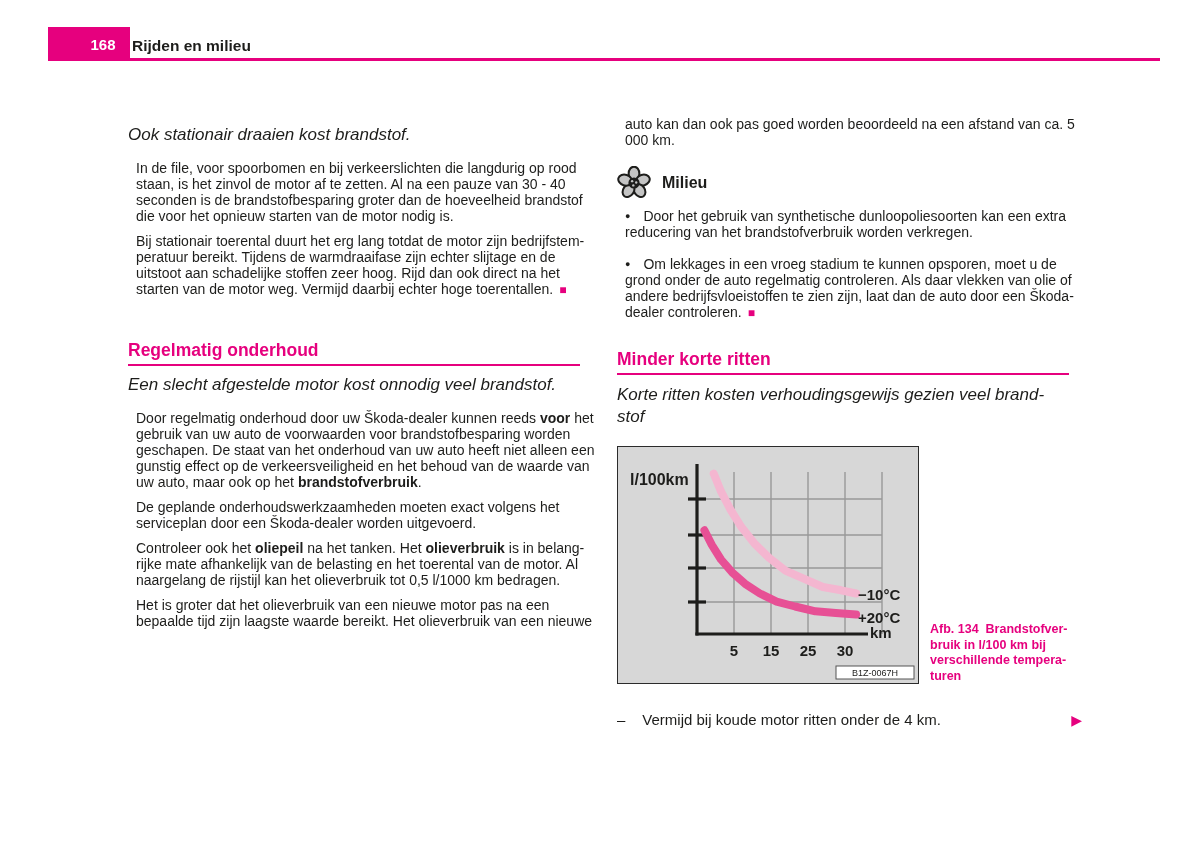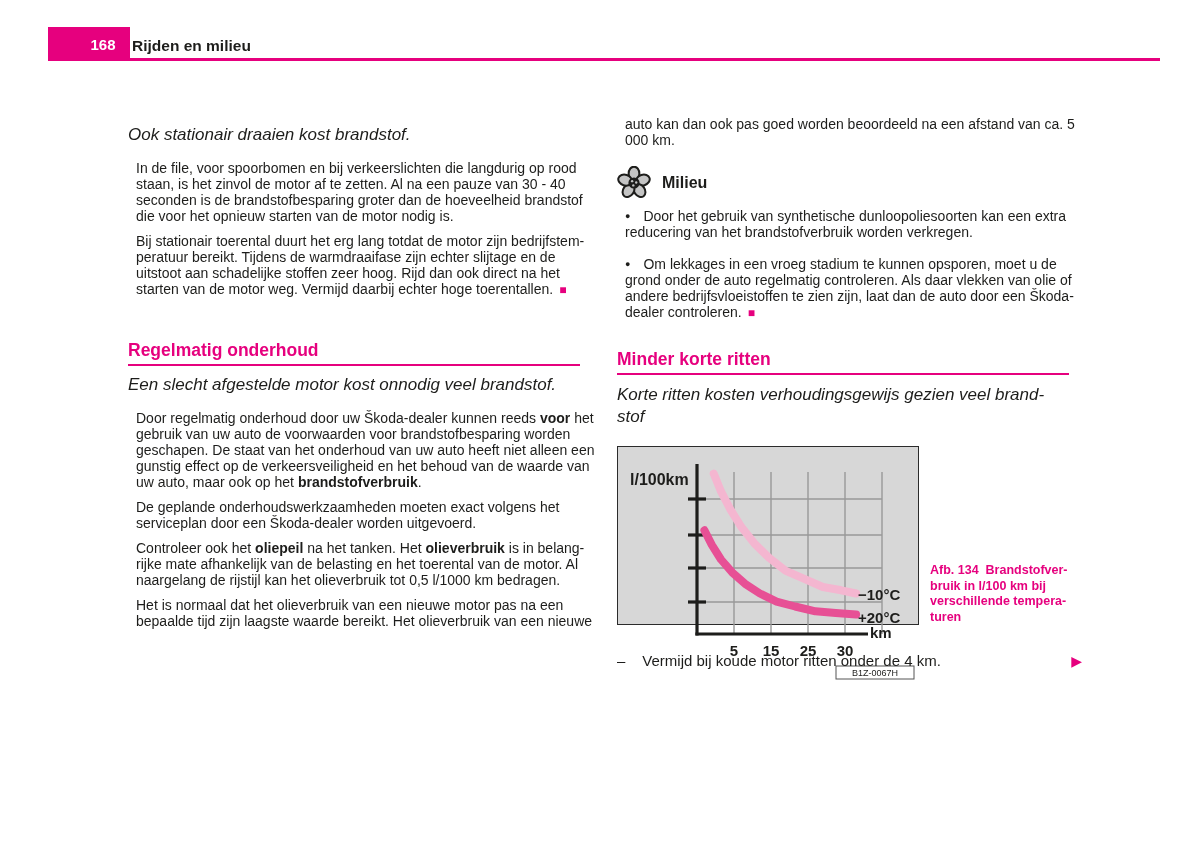--- a/index.html
+++ b/index.html
@@ -23,21 +23,21 @@
   .sect2{margin-top:42px;}
   .endmark{color:var(--accent);font-size:12px;margin-left:6px;}
   .bullet{font-size:9px;margin-right:13px;vertical-align:2px;}
   .bullet-p{margin-top:8px;}
   .bullet-p.second{margin-top:16px;}
   
   .note-head{margin-top:18px;height:34px;display:flex;align-items:center;gap:11px;}
   .note-head .note-title{font-weight:bold;font-size:16px;text-align:right;}
   
   .figure-row{margin-top:18px;display:flex;align-items:flex-end;gap:11px;}
-  .chart-box{width:303px;height:179px;background:#d7d7d7;border:1.5px solid #2b2b2b;box-sizing:border-box;}
+  .chart-box{width:303px;height:238px;background:#d7d7d7;border:1.5px solid #2b2b2b;box-sizing:border-box;}
   .caption{width:150px;font-weight:bold;font-size:12.5px;line-height:15.5px;color:var(--accent);white-space:pre;margin-top:24px;}
   
   .dash-row{margin-top:27px;display:flex;align-items:center;font-size:15px;width:465px;}
   .dash{margin-right:17px;}
   .fwd-arrow{margin-left:auto;color:var(--accent);font-size:14px;}
 </style>
 </head>
 <body>
 
 <div class="page">
@@ -65,21 +65,21 @@
       <p class="para"><span>Door regelmatig onderhoud door uw Škoda-dealer kunnen reeds </span><b>voor</b><span> het
 gebruik van uw auto de voorwaarden voor brandstofbesparing worden
 geschapen. De staat van het onderhoud van uw auto heeft niet alleen een
 gunstig effect op de verkeersveiligheid en het behoud van de waarde van
 uw auto, maar ook op het </span><b>brandstofverbruik</b><span>.</span></p>
       <p class="para follow">De geplande onderhoudswerkzaamheden moeten exact volgens het
 serviceplan door een Škoda-dealer worden uitgevoerd.</p>
       <p class="para follow"><span>Controleer ook het </span><b>oliepeil</b><span> na het tanken. Het </span><b>olieverbruik</b><span> is in belang-
 rijke mate afhankelijk van de belasting en het toerental van de motor. Al
 naargelang de rijstijl kan het olieverbruik tot 0,5 l/1000 km bedragen.</span></p>
-      <p class="para follow">Het is normaal dat het olieverbruik van een nieuwe motor pas na een
+      <p class="para follow">Het is groter dat het olieverbruik van een nieuwe motor pas na een
 bepaalde tijd zijn laagste waarde bereikt. Het olieverbruik van een nieuwe</p>
     </div>
   </div>
 
   <div class="col col-right">
     <p class="para" style="margin-top:0">auto kan dan ook pas goed worden beoordeeld na een afstand van ca. 5
 000 km.</p>
 
     <div class="note-head">
       <svg width="34" height="34" viewBox="0 0 40 40">

